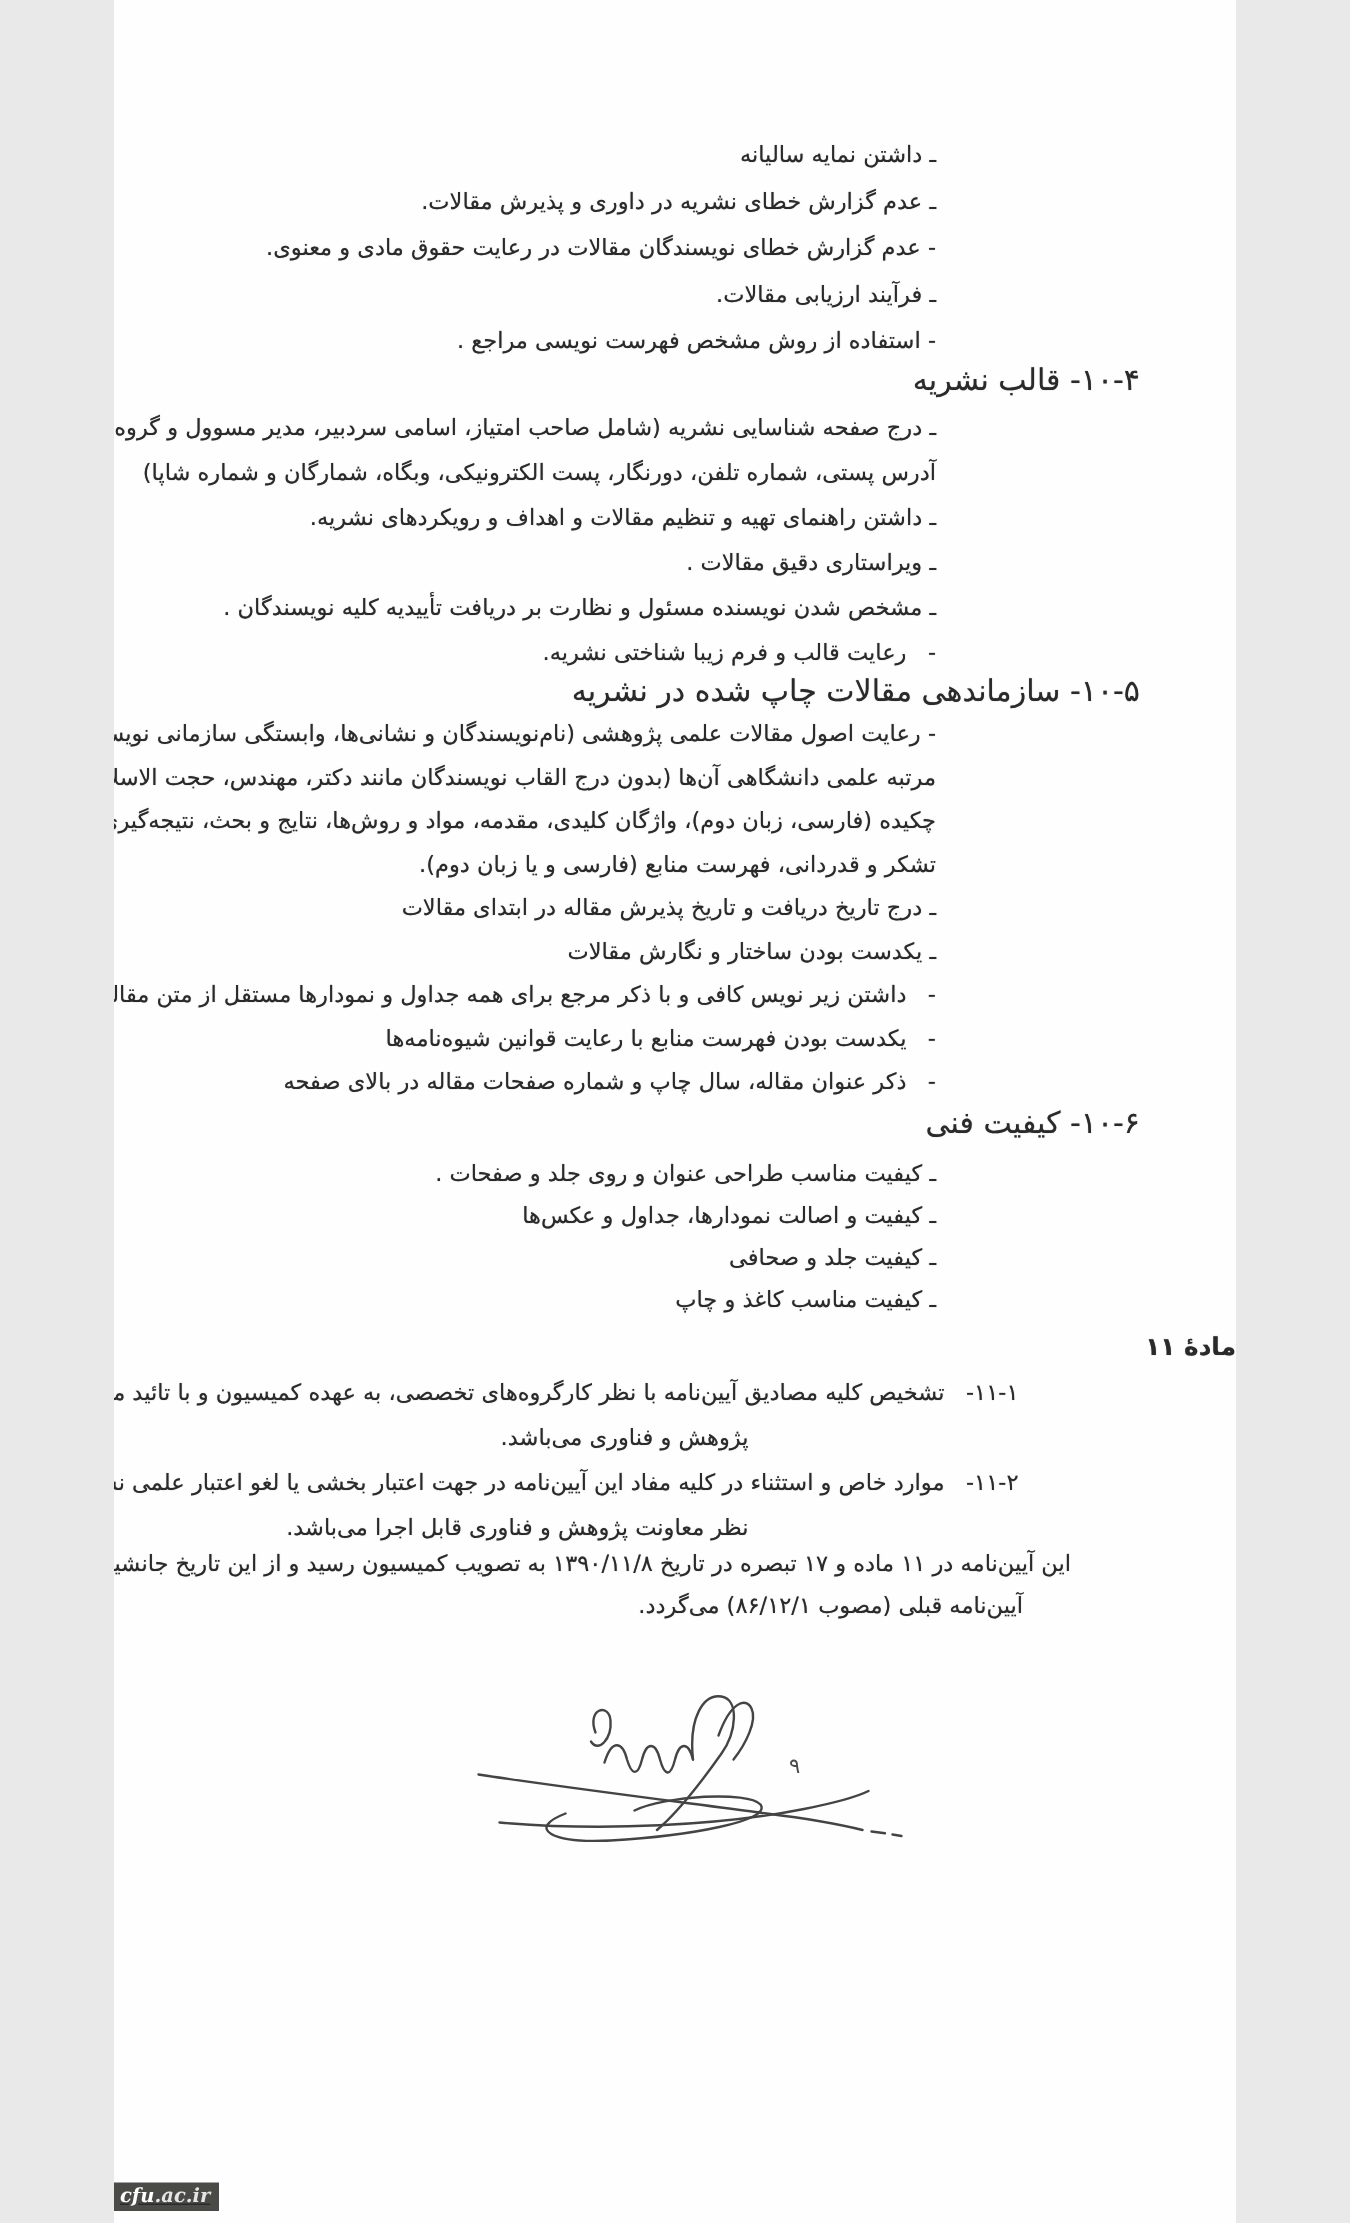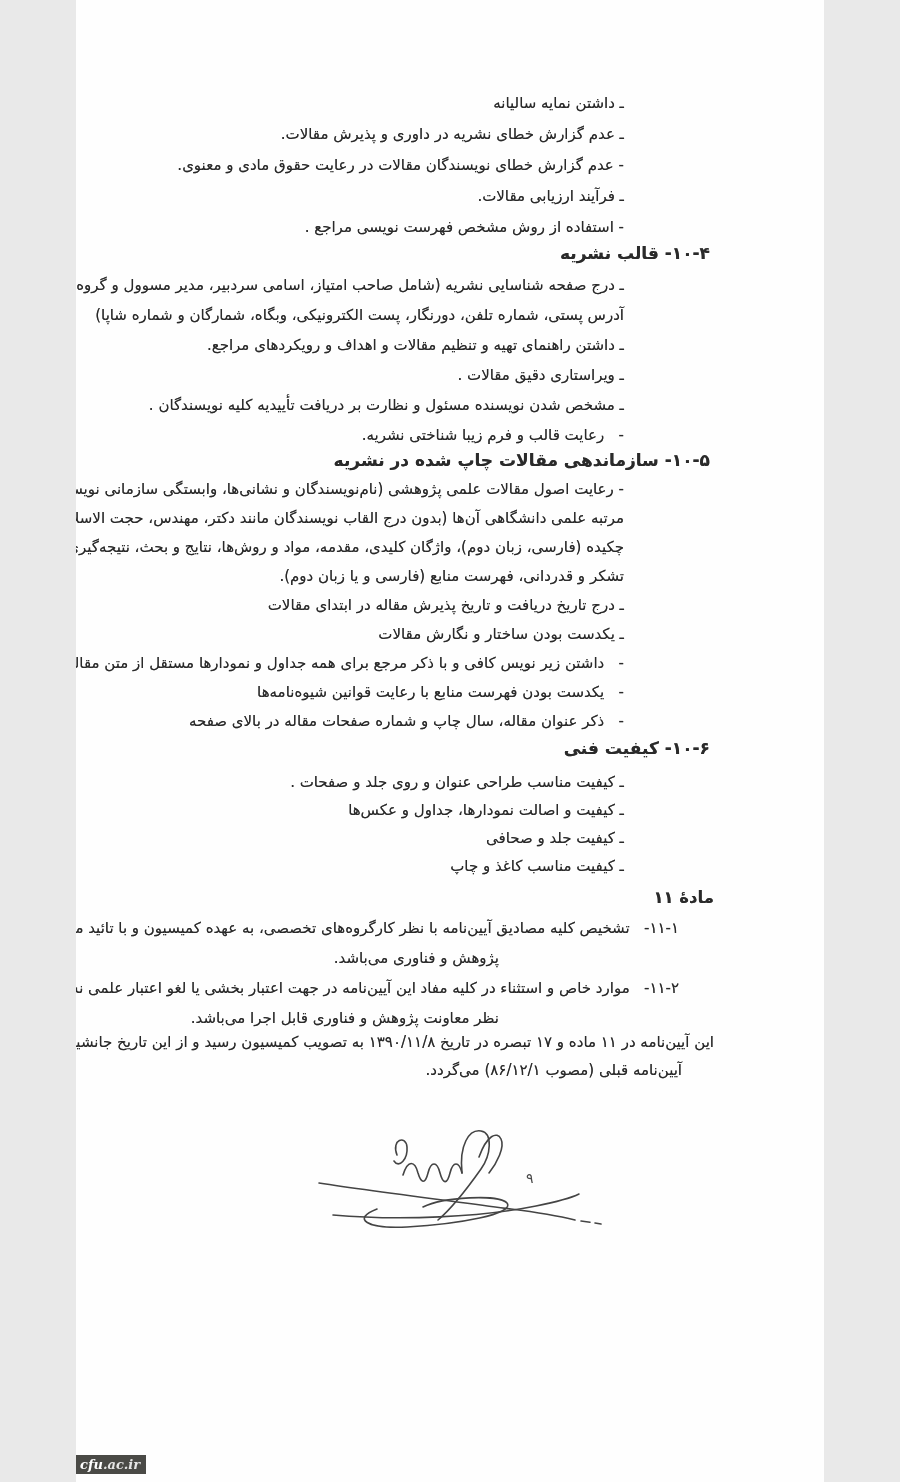--- a/index.html
+++ b/index.html
@@ -16,22 +16,22 @@
   
   .blockA .line{line-height:31px;}
   .blockB{margin-top:2px;}  .blockB .line{line-height:30px;}
   .blockC .line{line-height:29px;}
   .blockD{margin-top:5px;margin-left:24px;}  .blockD .line{line-height:28px;}
   .blockE .line{line-height:30px;}
   .blockF{margin-top:-5px;} .blockF .line{line-height:28px;}
   .mA{margin-top:-5px;} .mB{margin-top:-5px;} .mC{margin-top:-3px;} .mD{margin-top:3px;}
   
   .bullet{padding-right:200px;}
-  .hsec .line{font-weight:bold;font-size:17px;line-height:30px;padding-right:114px;}
-  .hart .line{font-weight:bold;font-size:16.5px;line-height:30px;padding-right:110px;}
+  .hsec .line{font-weight:normal;font-size:20px;line-height:30px;padding-right:64px;}
+  .hart .line{font-weight:bold;font-size:16.5px;line-height:30px;}
   .num{padding-right:145px;}
   .numwrap{padding-right:325px;}
   .para{padding-right:110px;}
   .parawrap{padding-right:142px;}
   
   .signature{position:absolute;left:235px;top:1116px;width:300px;height:112px;}
   .signature svg{width:100%;height:100%;}
   .page-number{
     position:absolute;left:450px;top:1170px;font-size:14px;color:#4a4a4a;
     font-family:"DejaVu Sans",sans-serif;
@@ -41,20 +41,21 @@
   .speck.s1{left:831px;top:41px;width:5px;height:5px;}
   .speck.s2{left:845px;top:91px;width:5px;height:5px;}
   .speck.s3{left:853px;top:62px;width:2px;height:2px;opacity:.45;}
   .speck.s4{left:850px;top:12px;width:2px;height:2px;opacity:.35;}
   
   .watermark{
     position:absolute;left:0;top:1455px;height:19px;background:#4a4a46;
     display:flex;align-items:center;padding:0 6px 0 4px;direction:ltr;
     font-style:italic;font-weight:bold;font-size:13px;line-height:19px;
     font-family:"DejaVu Serif",serif;
+    text-decoration:underline;
   }
   .watermark .wm-white{color:#ffffff;}
   .watermark .wm-orange{color:#e5e5e5;}
 </style>
 </head>
 <body>
 
 <div class="page">
 
   <div class="doc" id="doc-flow">
@@ -64,21 +65,21 @@
         <div class="line bullet">- عدم گزارش خطای نویسندگان مقالات در رعایت حقوق مادی و معنوی.</div>
         <div class="line bullet">ـ فرآیند ارزیابی مقالات.</div>
         <div class="line bullet">- استفاده از روش مشخص فهرست نویسی مراجع .</div>
       </div>
       <div class="hsec mA">
         <div class="line heading">۱۰-۴- قالب نشریه</div>
       </div>
       <div class="blockB">
         <div class="line bullet">ـ درج صفحه شناسایی نشریه (شامل صاحب امتیاز، اسامی سردبیر، مدیر مسوول و گروه دبیران،</div>
         <div class="line bullet">آدرس پستی، شماره تلفن، دورنگار، پست الکترونیکی، وبگاه، شمارگان و شماره شاپا)</div>
-        <div class="line bullet">ـ داشتن راهنمای تهیه و تنظیم مقالات و اهداف و رویکردهای مراجع.</div>
+        <div class="line bullet">ـ داشتن راهنمای تهیه و تنظیم مقالات و اهداف و رویکردهای نشریه.</div>
         <div class="line bullet">ـ ویراستاری دقیق مقالات .</div>
         <div class="line bullet">ـ مشخص شدن نویسنده مسئول و نظارت بر دریافت تأییدیه کلیه نویسندگان .</div>
         <div class="line bullet">-&nbsp;&nbsp; رعایت قالب و فرم زیبا شناختی نشریه.</div>
       </div>
       <div class="hsec mB">
         <div class="line heading">۱۰-۵- سازماندهی مقالات چاپ شده در نشریه</div>
       </div>
       <div class="blockC">
         <div class="line bullet">- رعایت اصول مقالات علمی پژوهشی (نام‌نویسندگان و نشانی‌ها، وابستگی سازمانی نویسندگان و</div>
         <div class="line bullet">مرتبه علمی دانشگاهی آن‌ها (بدون درج القاب نویسندگان مانند دکتر، مهندس، حجت الاسلام)،</div>

